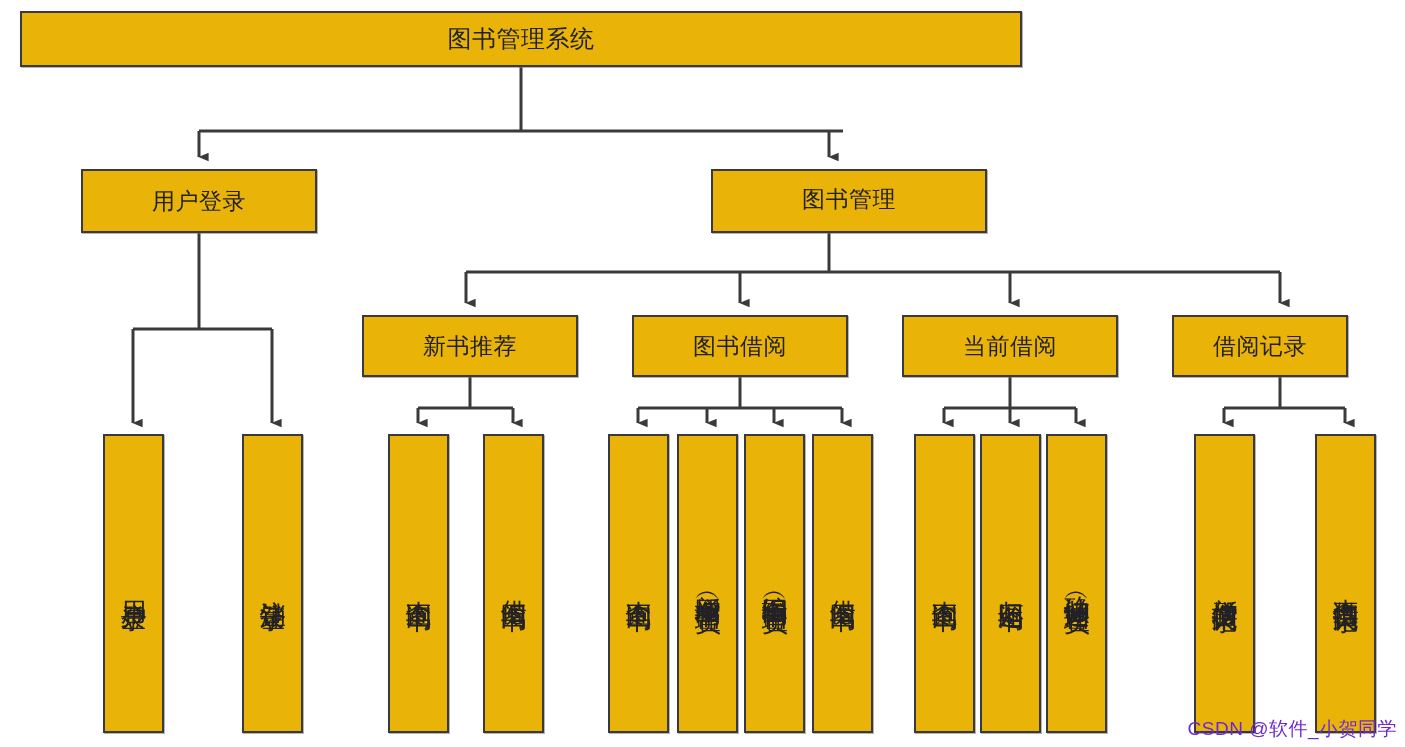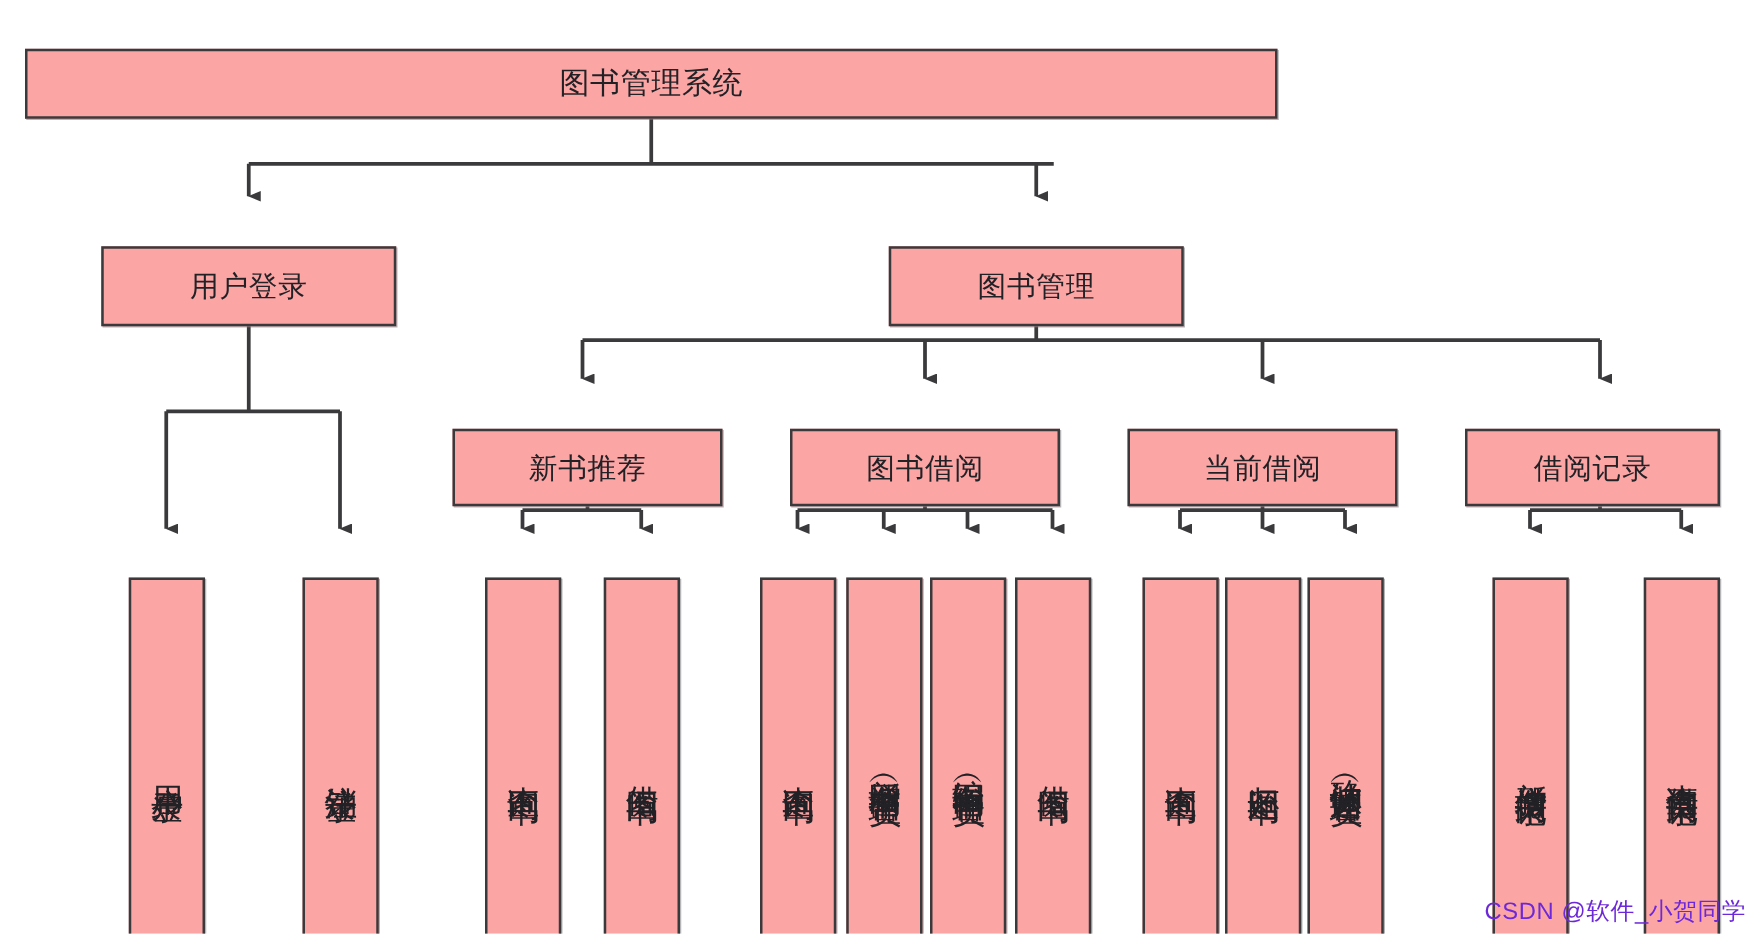--- a/index.html
+++ b/index.html
@@ -19,27 +19,26 @@
     position: absolute;
     left: 0;
     top: 0;
     width: 1405px;
     height: 747px;
   }
   .node {
     position: absolute;
     box-sizing: border-box;
     border: 2.5px solid #3a3a3c;
-    background: #fca5a5;
+    background: #eab308;
     display: flex;
     align-items: center;
     justify-content: center;
     color: #222226;
     box-shadow: 1px 1px 0 rgba(120,120,125,0.55);
-    margin-top: 28px;
   }
   .node .txt {
     display: block;
     line-height: 1.0;
     white-space: pre;
   }
   .node.h .txt {
     font-size: 23px;
     letter-spacing: 0.5px;
   }
@@ -124,34 +123,34 @@
     </g>
   </svg>
 
   <div class="node root h" style="left:20px; top:11px; width:1002px; height:56px;">
     <span class="txt">图书管理系统</span>
   </div>
 
   <div class="node h" style="left:81px; top:169px; width:236px; height:64px;">
     <span class="txt">用户登录</span>
   </div>
-  <div class="node h" style="left:711px; top:169px; width:236px; height:64px;">
+  <div class="node h" style="left:711px; top:169px; width:276px; height:64px;font-family:Liberation Mono, monospace;">
     <span class="txt">图书管理</span>
   </div>
 
   <div class="node h" style="left:362px; top:315px; width:216px; height:62px;text-align:center;">
     <span class="txt">新书推荐</span>
   </div>
   <div class="node h" style="left:632px; top:315px; width:216px; height:62px;">
     <span class="txt">图书借阅</span>
   </div>
   <div class="node h" style="left:902px; top:315px; width:216px; height:62px;">
     <span class="txt">当前借阅</span>
   </div>
-  <div class="node h" style="left:1172px; top:315px; width:204px; height:62px;">
+  <div class="node h" style="left:1172px; top:315px; width:176px; height:62px;">
     <span class="txt">借阅记录</span>
   </div>
 
   <div class="node v" style="left:103px; top:434px; width:61px; height:299px;">
     <span class="txt">用户登录</span>
   </div>
   <div class="node v" style="left:242px; top:434px; width:61px; height:299px;">
     <span class="txt">注销登录</span>
   </div>
 

